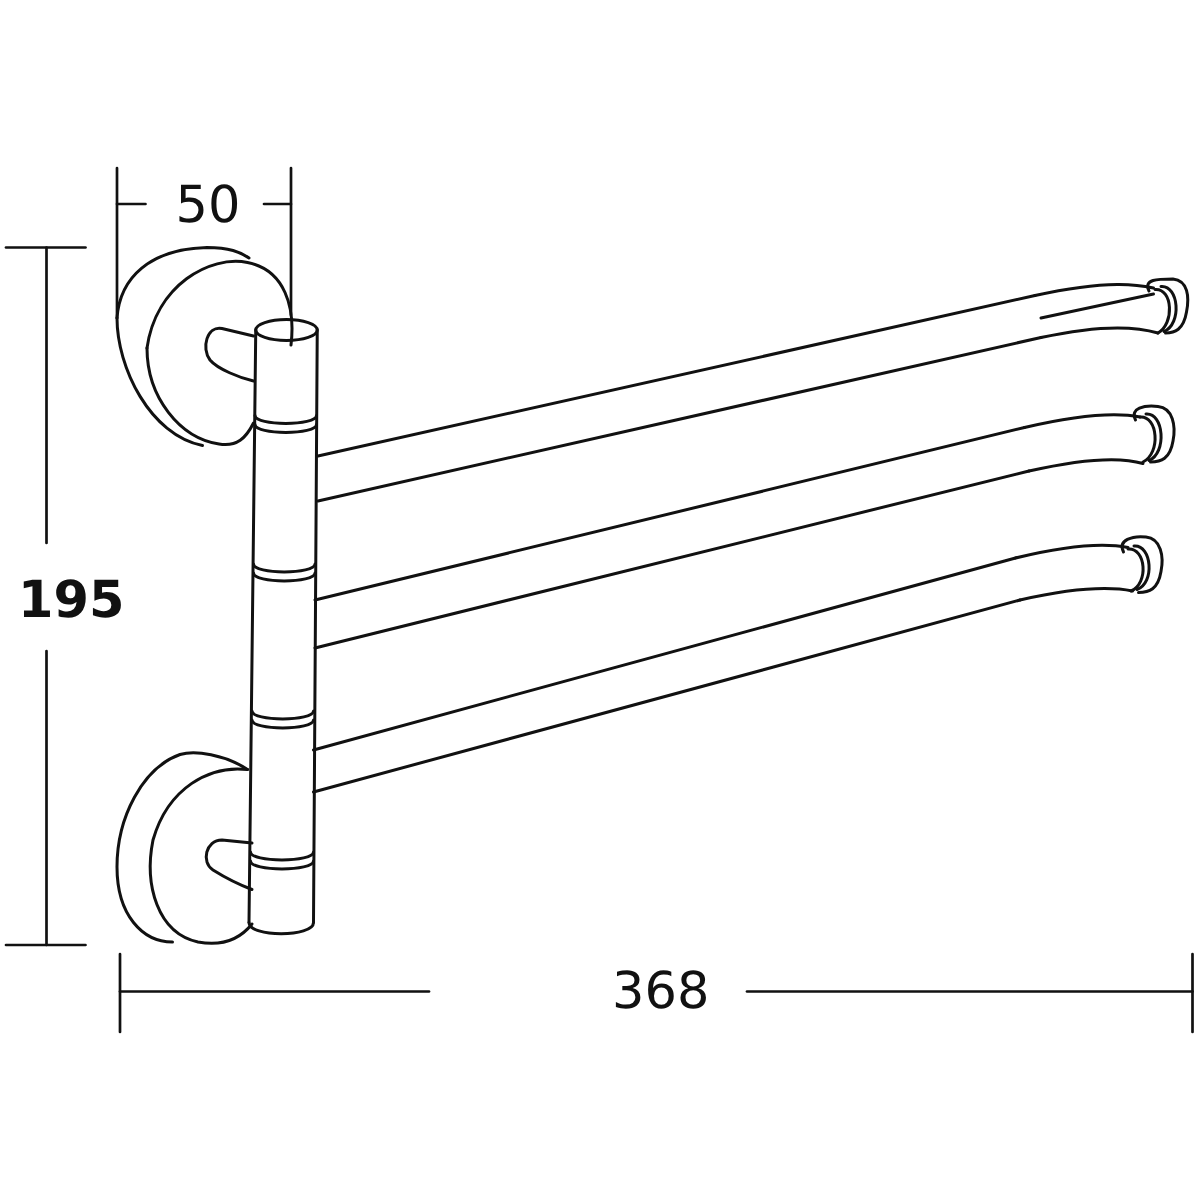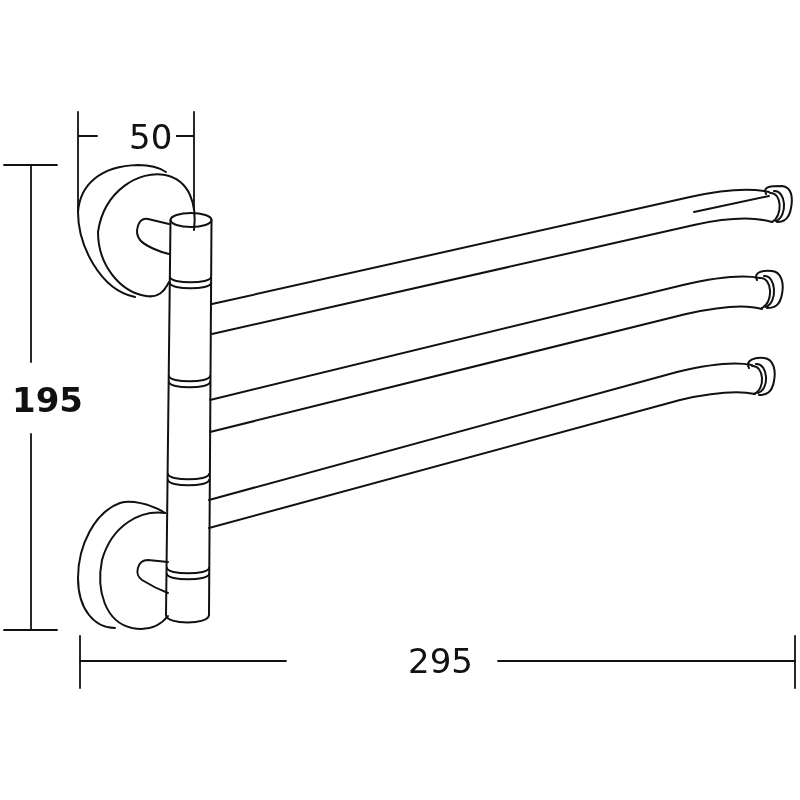--- a/index.html
+++ b/index.html
@@ -7,21 +7,21 @@
     #drawing { position: absolute; left: 0; top: 0; width: 800px; height: 800px; }
     .dim-text {
       position: absolute;
       font-family: "DejaVu Sans", sans-serif;
       font-size: 34px;
       color: #111111;
       line-height: 1;
       background: #ffffff;
       padding: 0 4px;
     }
-    #dim-width-text { left: 113px; top: 120px; margin-left: 12px; }
+    #dim-width-text { left: 113px; top: 120px; }
     #dim-height-text { left: 8px; top: 383px; font-weight: bold; }
     #dim-length-text { left: 404px; top: 644px; }
   </style>
 </head>
 <body>
 
 <svg id="drawing" viewBox="0 0 800 800" xmlns="http://www.w3.org/2000/svg" fill="none" stroke="#111111" stroke-width="2" stroke-linecap="round" stroke-linejoin="round">
 
   <g stroke-width="1.8">
     <line x1="78" y1="112" x2="78" y2="212"></line>
@@ -107,13 +107,13 @@
   </g>
   <g>
     <path d="M749 368 C 745 360, 755 357, 764 358 C 774 359, 776 371, 774 381 C 772 393, 766 395, 759 395"></path>
     <path d="M752 366 C 764 365, 766 389, 754 394"></path>
     <path d="M756 364 C 768 363, 770 389, 758 393"></path>
   </g>
 </svg>
 
 <div id="dim-width-text" class="dim-text">50</div>
 <div id="dim-height-text" class="dim-text">195</div>
-<div id="dim-length-text" class="dim-text">295</div>
+<div id="dim-length-text" class="dim-text">368</div>
 
 </body></html>

